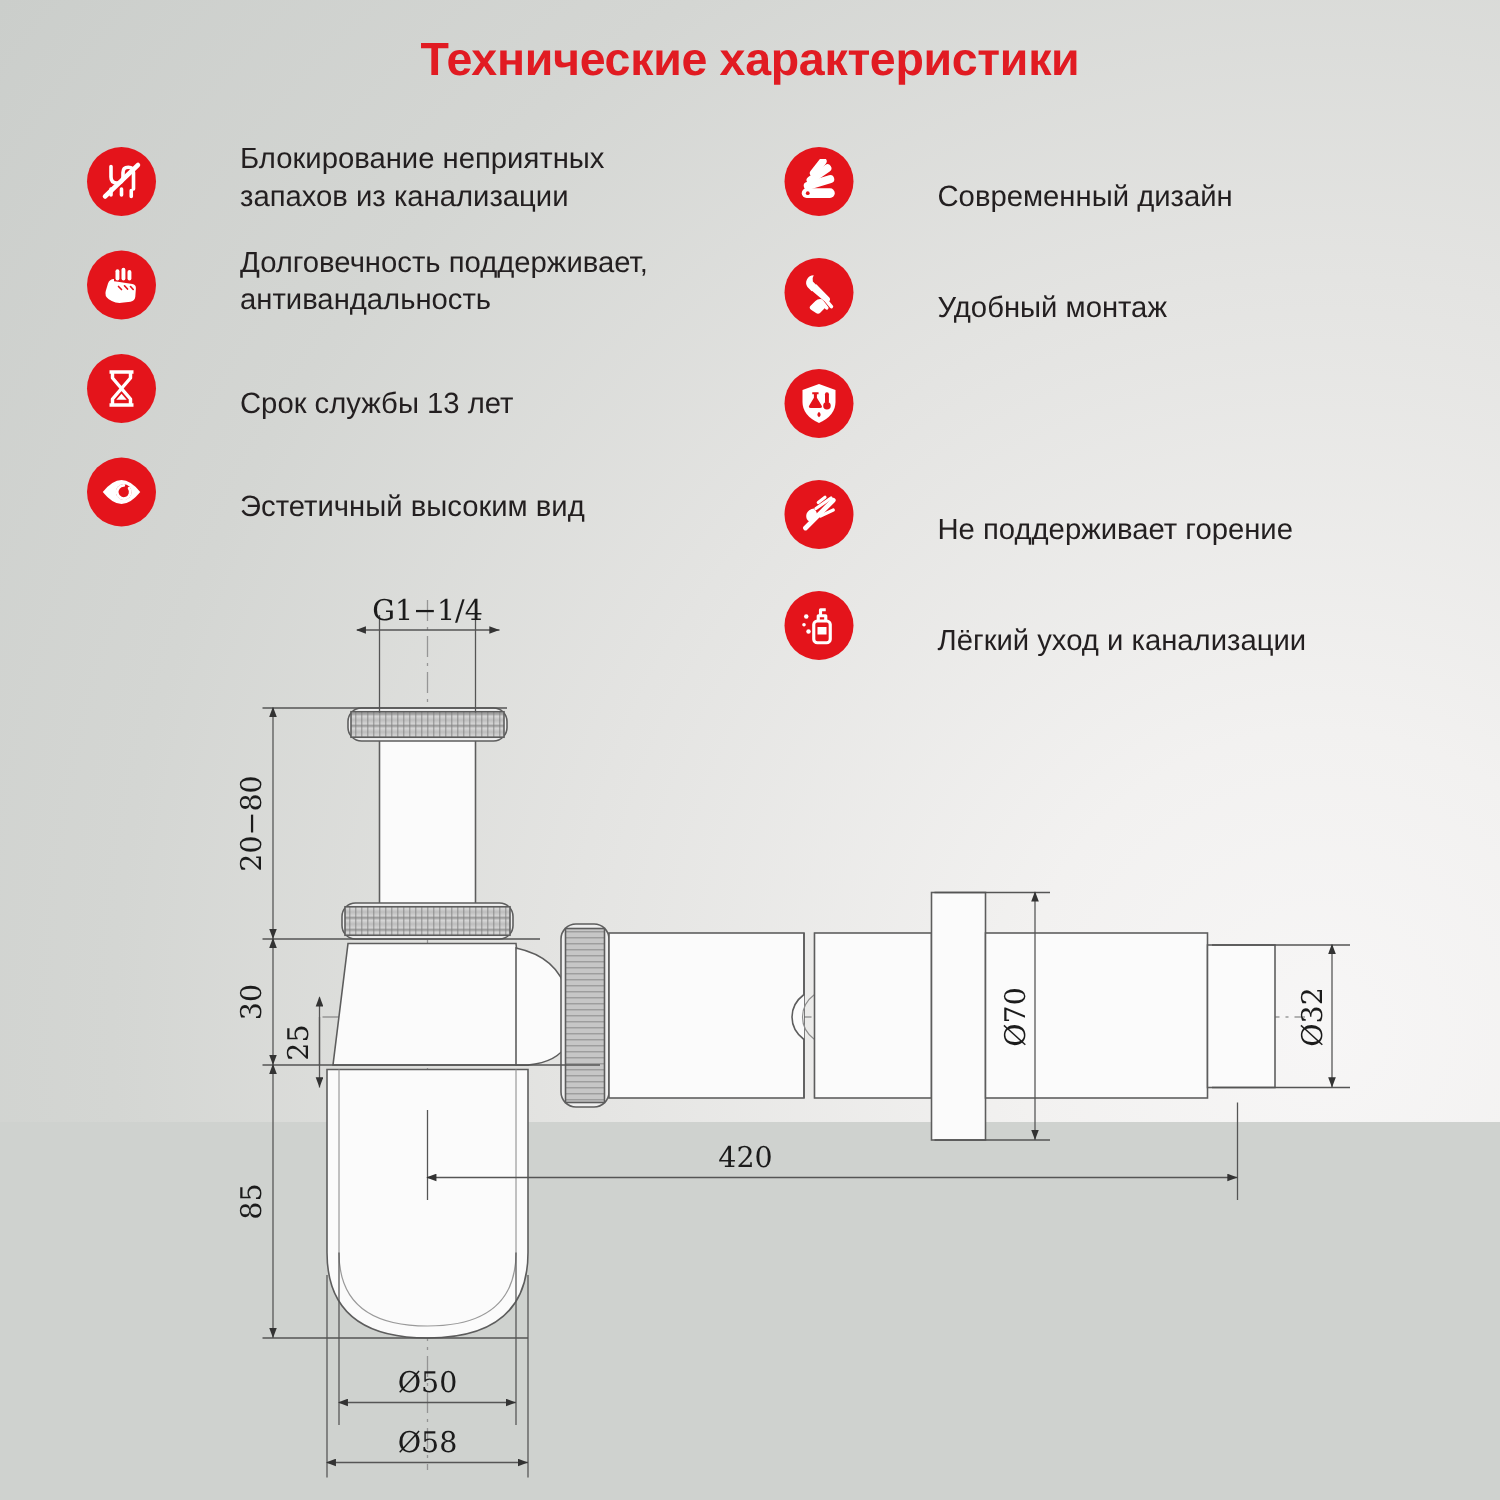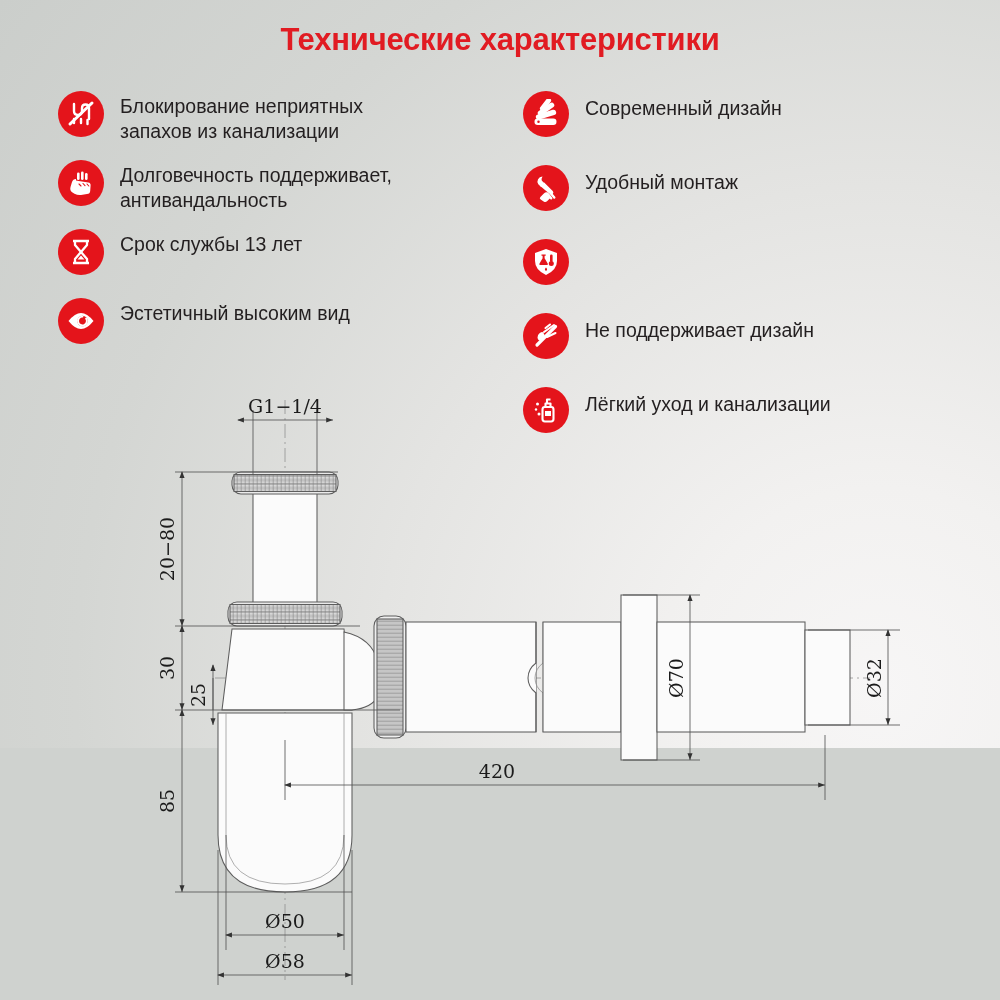--- a/index.html
+++ b/index.html
@@ -27,23 +27,24 @@
     color: #e11b22;
     letter-spacing: -0.2px;
   }
   
   .feat-col { position: absolute; }
   #col-left  { left: 58px;  top: 88px;  width: 445px; }
   #col-right { left: 523px; top: 88px;  width: 450px; }
 
   .feat {
     display: flex;
-    align-items: flex-start;
+    align-items: flex-end;
     margin-bottom: 13px;
     min-height: 56px;
+    gap: 40px;
   }
   .feat-icon {
     flex: 0 0 auto;
     width: 46px; height: 46px;
     border-radius: 50%;
     background: #e4141b;
     margin-right: 16px;
     margin-top: 3px;
     display: flex;
     align-items: center;
@@ -186,21 +187,21 @@
             <path d="M11.5 11 q3.2 2.8 1.8 6.6 q-0.8 2.2 -3.2 2.2 q-3.2 0 -3.6 -3.2 q-0.3 -2.6 2 -4.4 q1.6 -1.2 3 -1.2z"></path>
           </g>
           <g stroke="#fff" stroke-width="2.1" stroke-linecap="round" fill="none">
             <path d="M13 11 L23 4"></path>
             <path d="M16 16 L24.5 12"></path>
             <path d="M14.5 7 L19 3.5"></path>
           </g>
           <line x1="6" y1="24" x2="24.5" y2="5.5" stroke="#fff" stroke-width="3.2" stroke-linecap="round"></line>
         </svg>
       </div>
-      <div class="feat-text">Не поддерживает дизайн</div>
+      <div class="feat-text">Не поддерживает горение</div>
     </div>
 
     <div class="feat">
       <div class="feat-icon">
         <svg width="30" height="30" viewBox="0 0 30 30">
           <g fill="none" stroke="#fff" stroke-width="2.1" stroke-linejoin="round">
             <rect x="11.5" y="12" width="11" height="14.5" rx="2.4"></rect>
             <path d="M14.5 12 L14.5 8.5 L19.5 8.5 L19.5 12"></path>
             <path d="M16 8.5 L16 4.5 L19.5 4.5"></path>
           </g>

